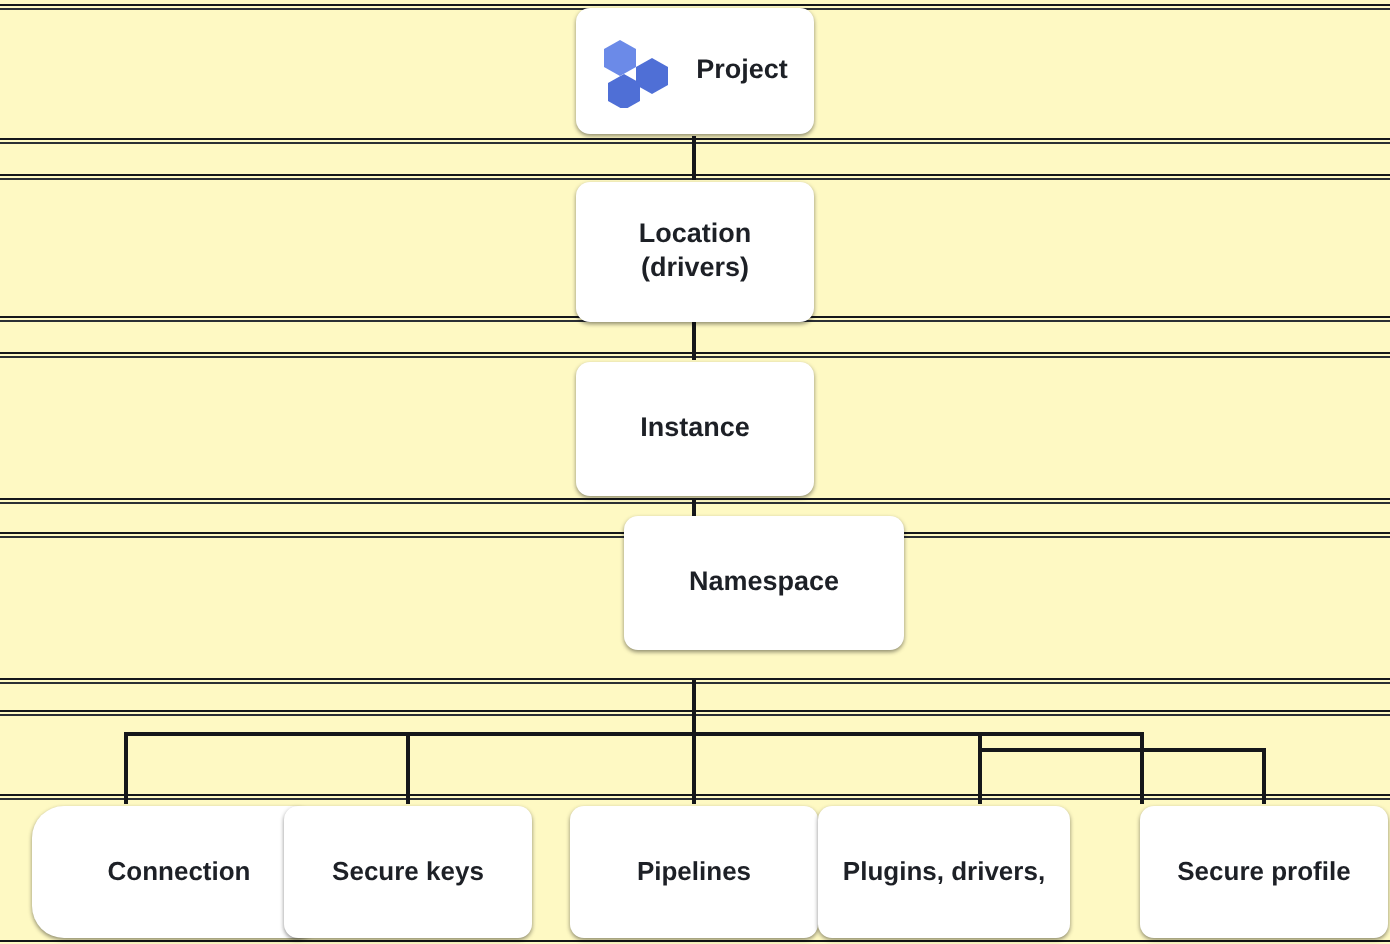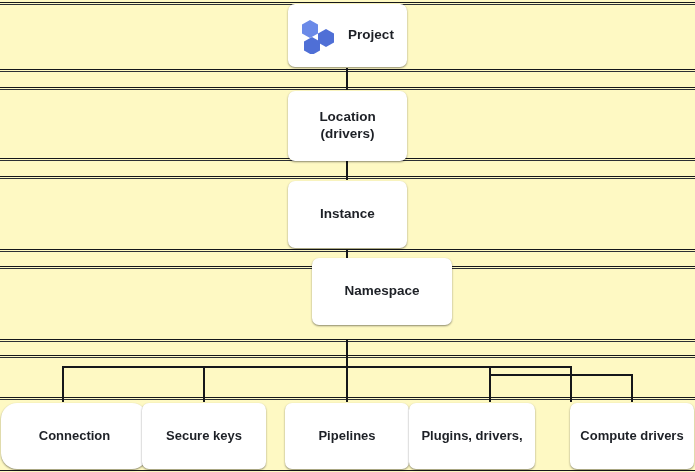--- a/index.html
+++ b/index.html
@@ -137,35 +137,35 @@
   </div>
 
   <div class="node" style="left:288px; top:181px; width:119px; height:67px;align-items:center;">
     <span class="label">Instance</span>
   </div>
 
   <div class="node" style="left:288px; top:258px; width:140px; height:67px;margin-left:24px;">
     <span class="label">Namespace</span>
   </div>
 
-  <div class="node leaf" style="left:1px;   top:403px; width:147px; height:66px;border-radius:16px;">
+  <div class="node leaf" style="left:16px;   top:403px; width:147px; height:66px;border-radius:16px;">
     <span class="label">Connection</span>
   </div>
 
   <div class="node leaf" style="left:285px; top:403px; width:124px; height:66px;">
     <span class="label">Pipelines</span>
   </div>
 
   <div class="node leaf" style="left:142px; top:403px; width:124px; height:66px;">
     <span class="label">Secure keys</span>
   </div>
 
   <div class="node leaf" style="left:409px; top:403px; width:126px; height:66px;">
     <span class="label">
       <span>Plugins, drivers,</span><br>
     </span>
   </div>
 
   <div class="node leaf" style="left:570px; top:403px; width:124px; height:66px;">
-    <span class="label">Compute drivers</span>
+    <span class="label">Secure profile</span>
   </div>
 
 </div>
 
 </body></html>

